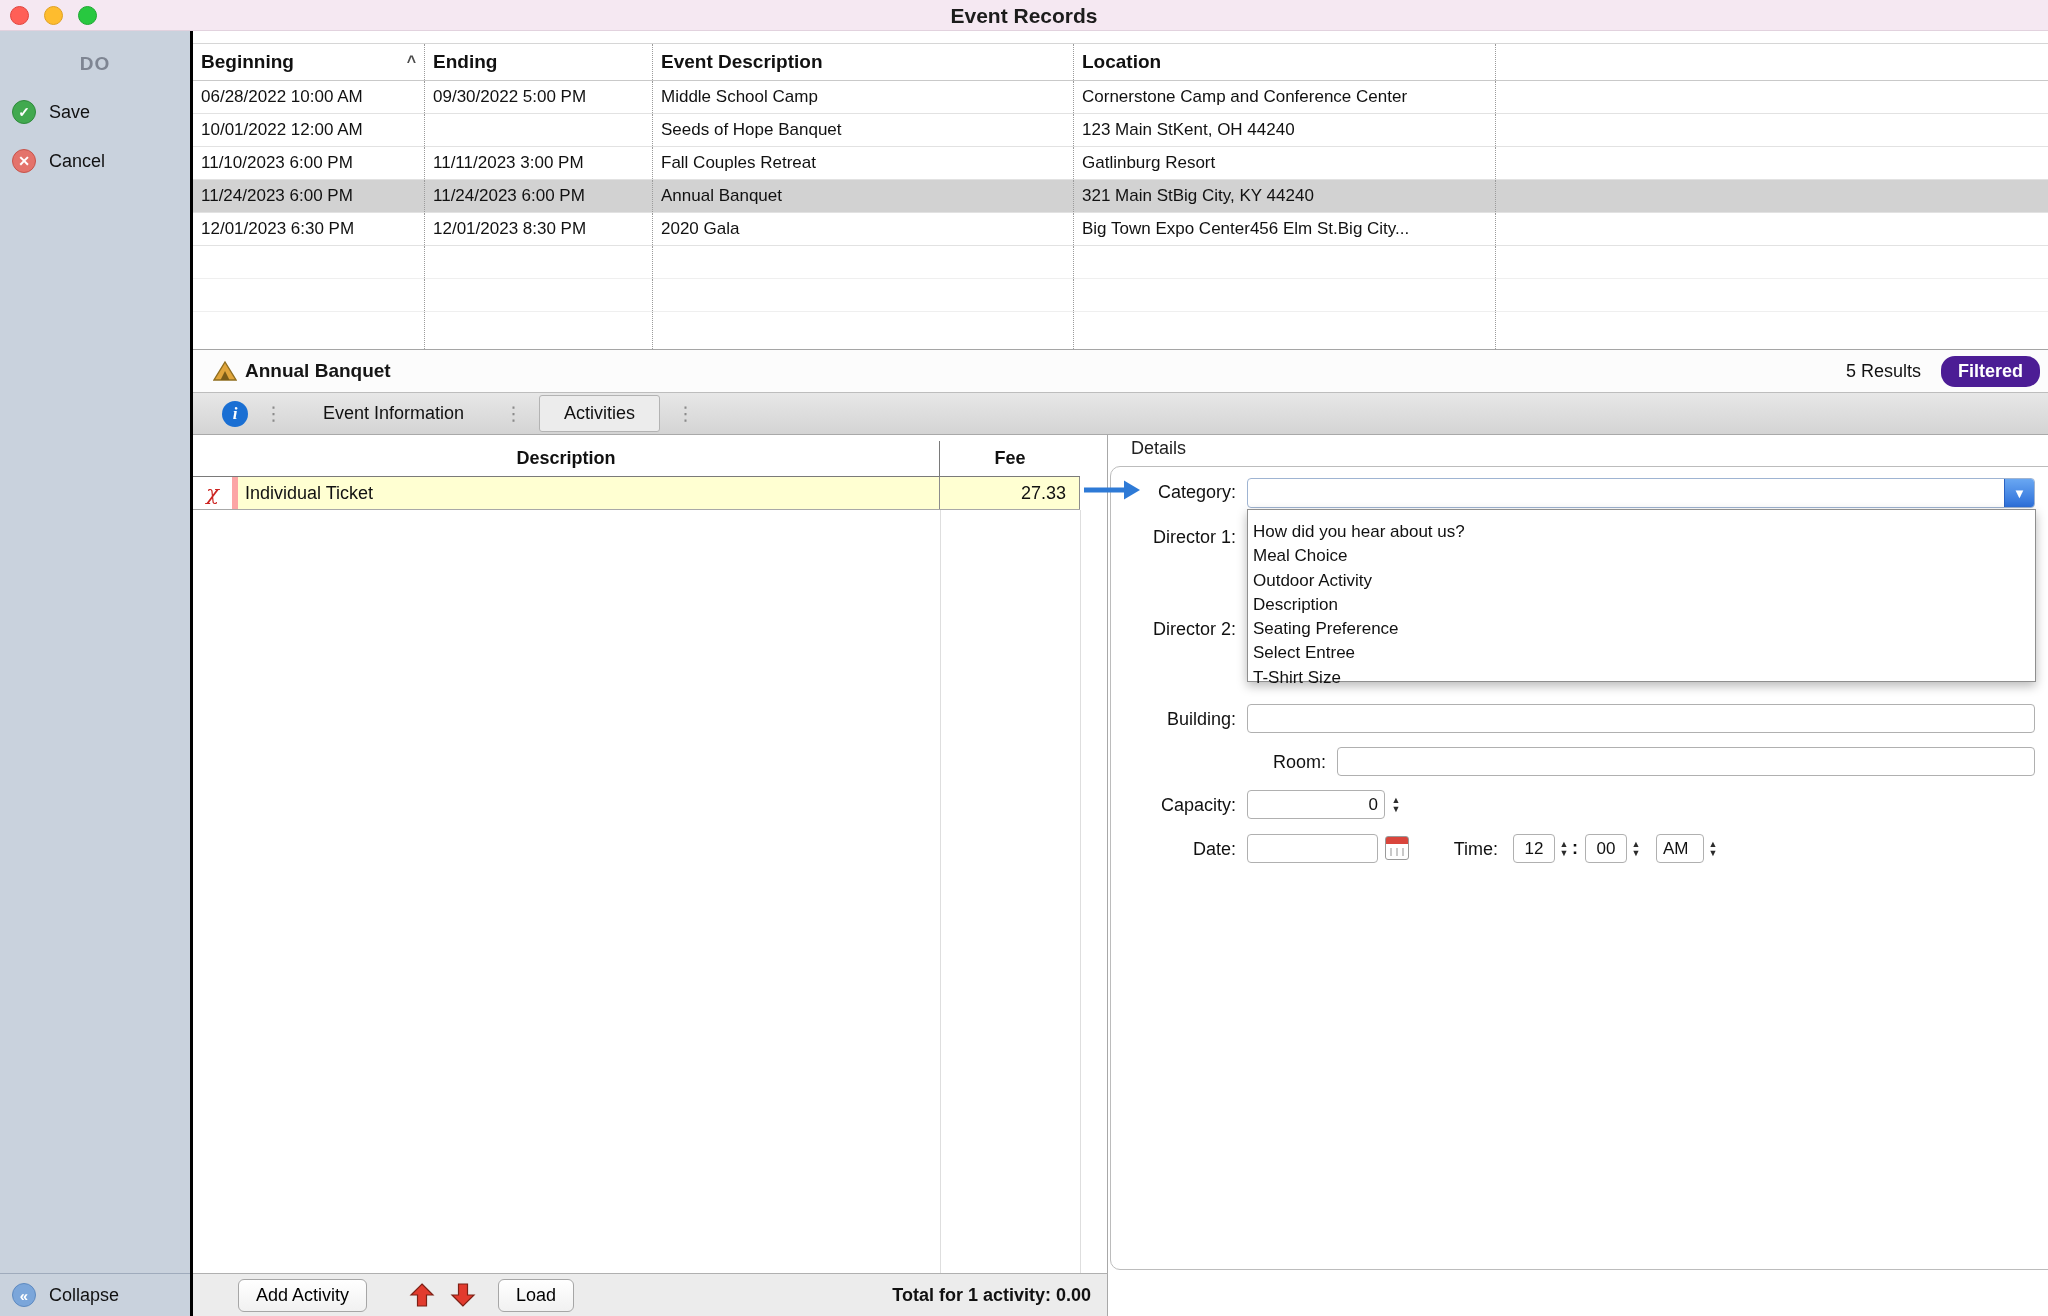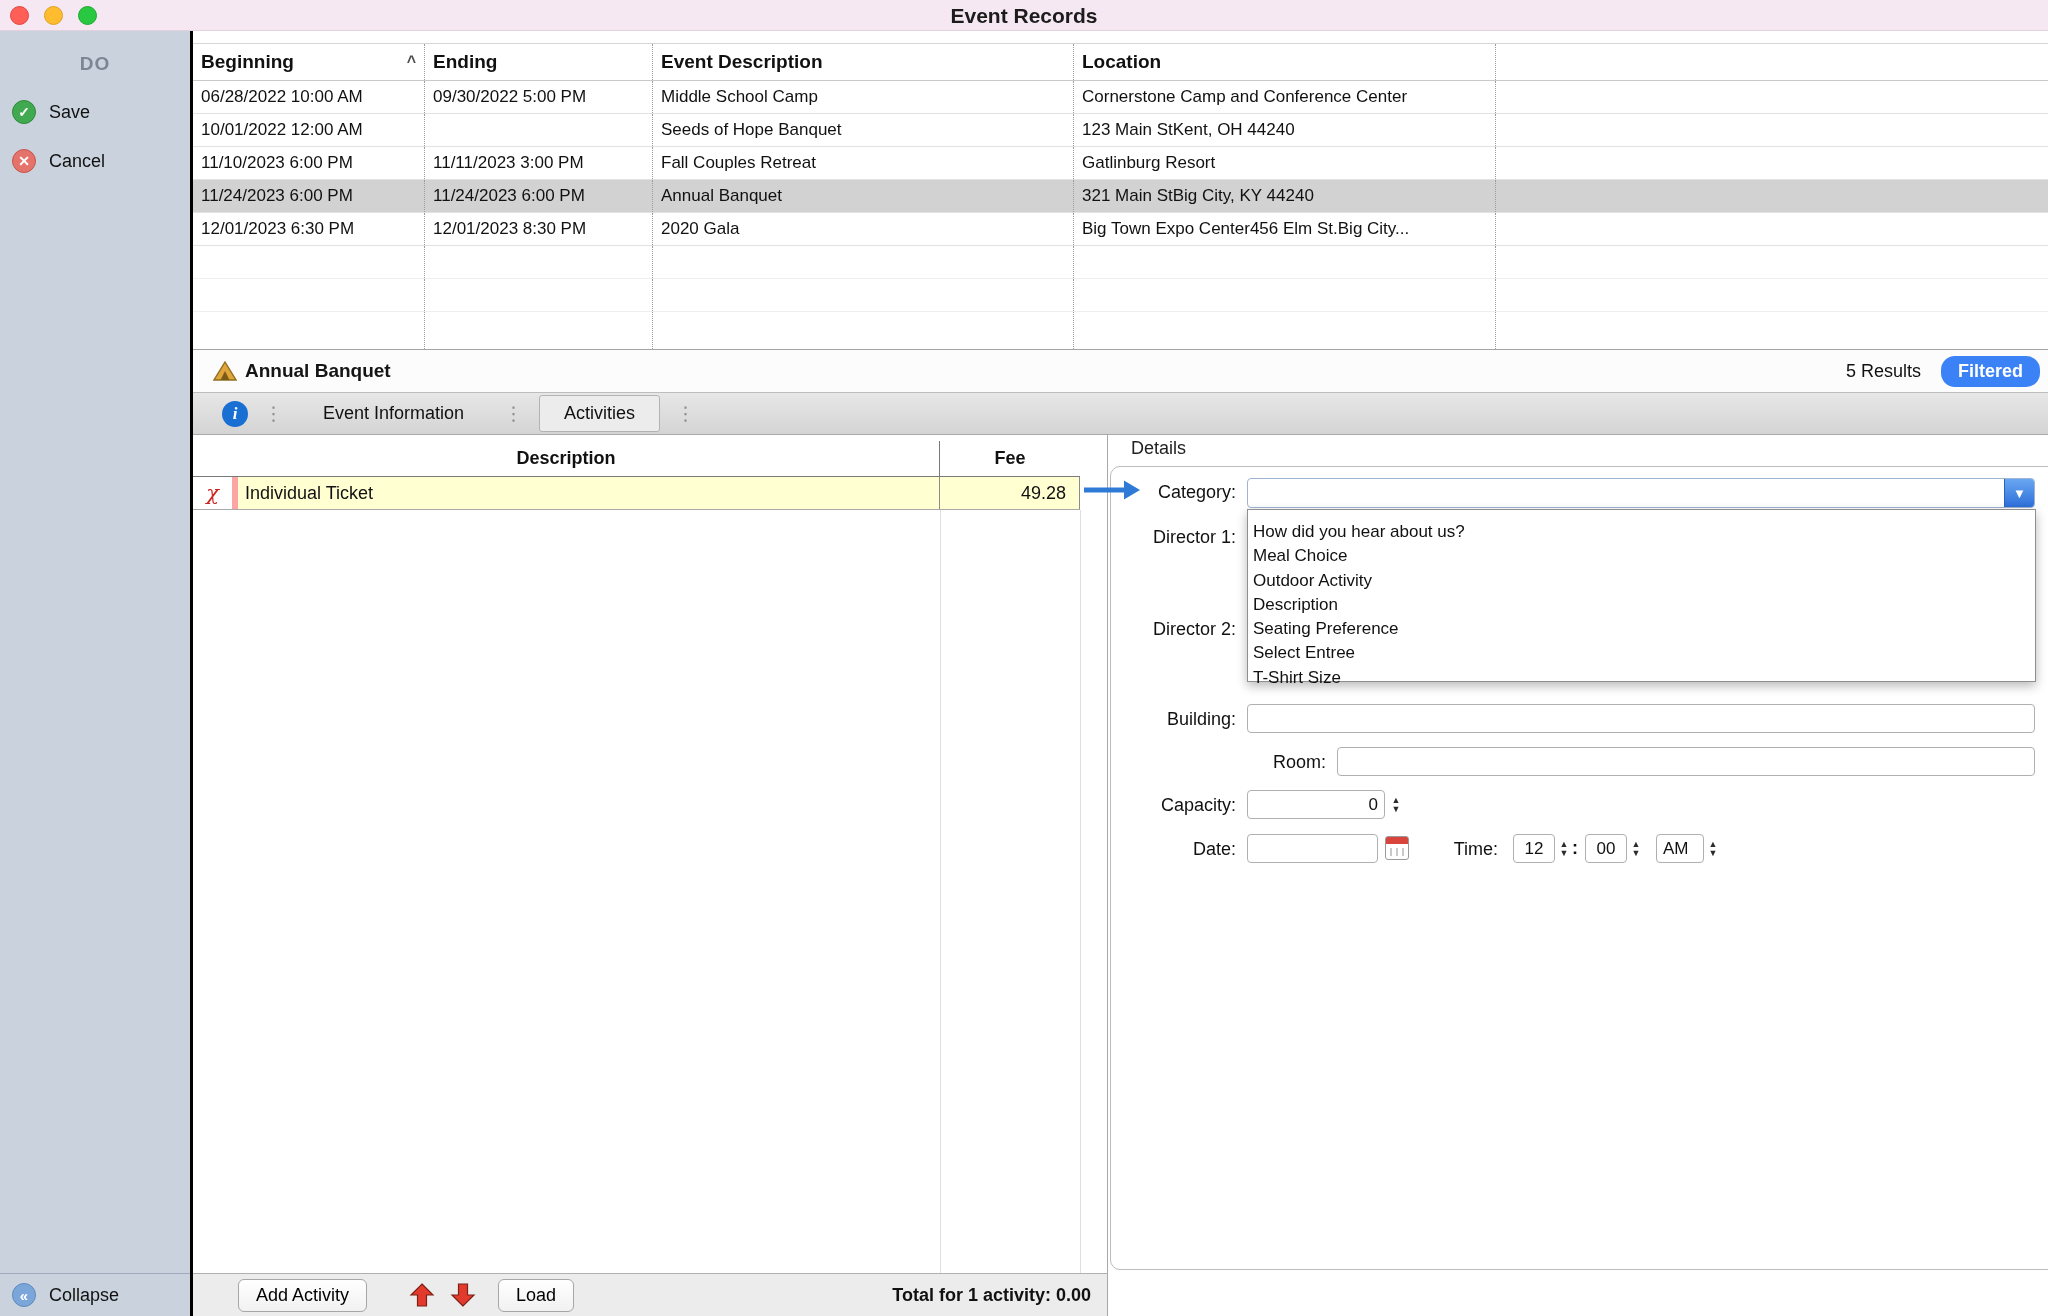--- a/index.html
+++ b/index.html
@@ -47,21 +47,21 @@
   .et-data.selected { background:#d2d2d2; }
   .et-empty { height:33px; border-bottom:1px solid #efefef; }
   .et-fill  { height:39px; }
 
   
   .event-bar { position:absolute; left:193px; top:350px; width:1855px; height:42px;
                background:#fcfcfc; display:flex; align-items:center; }
   .event-icon { margin-left:20px; width:24px; height:24px; }
   .event-title { margin-left:8px; font-size:19px; font-weight:600; color:#151515; }
   .results-text { margin-left:auto; font-size:18px; color:#111; }
-  .filtered-badge { margin:0 8px 0 20px; background:#3b82f6; color:#fff; font-weight:bold;
+  .filtered-badge { margin:0 8px 0 20px; background:#4c1d95; color:#fff; font-weight:bold;
                     font-size:18px; padding:5px 17px; border-radius:14px; }
 
   
   .tab-bar { position:absolute; left:193px; top:392px; width:1855px; height:43px;
              background:linear-gradient(#e7e7e7,#d4d4d4); border-top:1px solid #bdbdbd;
              border-bottom:1px solid #a9a9a9; display:flex; align-items:center; font-size:18px; }
   .info-circle { width:26px; height:26px; border-radius:50%; background:#1a6fd3; color:#fff;
                  display:flex; align-items:center; justify-content:center; margin-left:29px;
                  font-family:"Liberation Serif", serif; font-style:italic; font-weight:bold; font-size:17px; }
   .drag-dots { color:#8a8a8a; margin:0 16px; font-size:19px; }
@@ -277,21 +277,21 @@
 </div>
 
 <div class="activities-panel">
   <div class="act-header">
     <div class="ah-desc">Description</div>
     <div class="ah-fee">Fee</div>
   </div>
   <div class="act-row">
     <div class="ar-icon">χ</div>
     <div class="ar-desc">Individual Ticket</div>
-    <div class="ar-fee">49.28</div>
+    <div class="ar-fee">27.33</div>
   </div>
   <div class="vline-desc"></div>
   <div class="vline-fee"></div>
 </div>
 
 <div class="act-footer">
   <button class="btn btn-add">Add Activity</button>
   <svg class="arrow-btn arrow-up" viewBox="0 0 26 26">
     <path d="M13 2 L24 13 L17.5 13 L17.5 24 L8.5 24 L8.5 13 L2 13 Z" fill="#e23b2e" stroke="#7c2015" stroke-width="1.2"></path>
   </svg>

